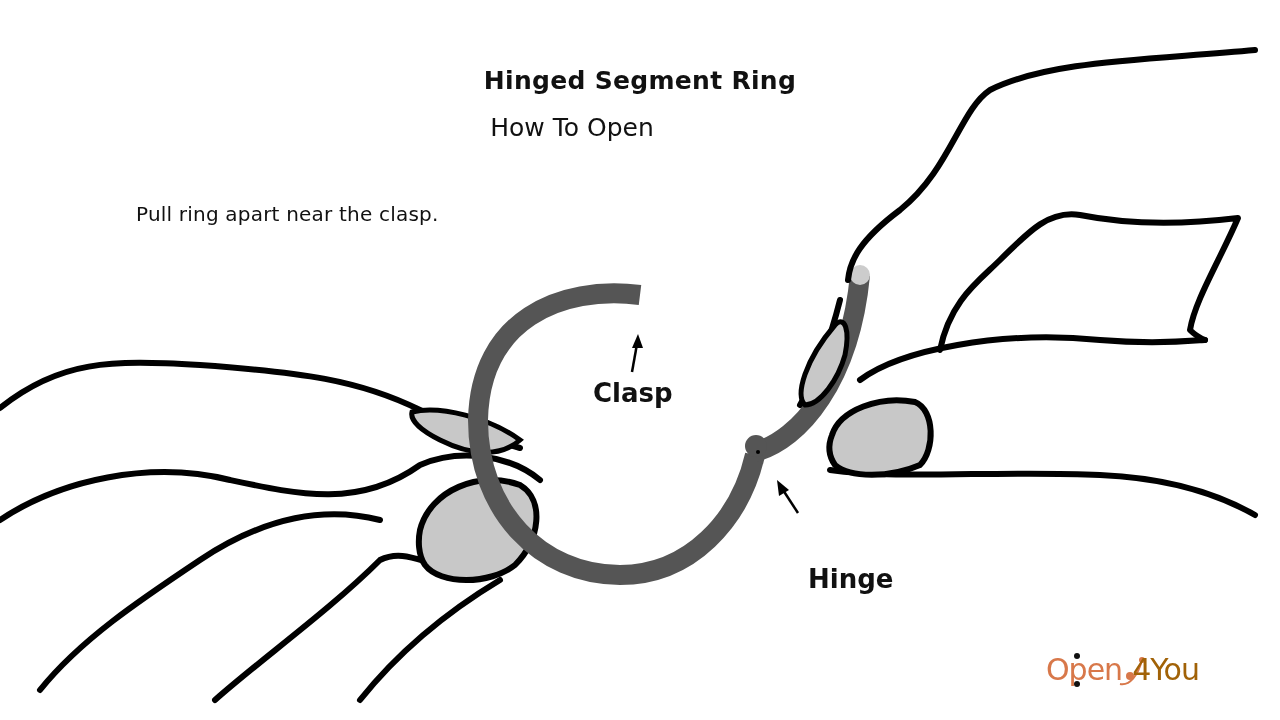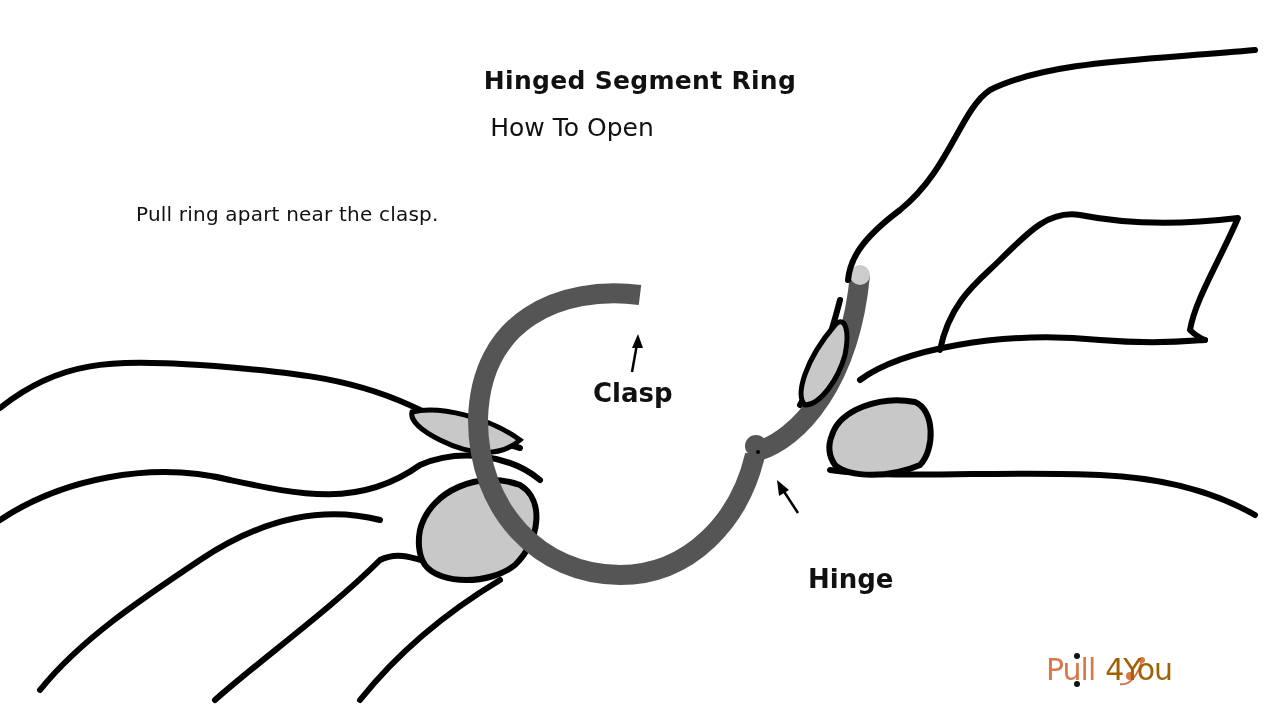--- a/index.html
+++ b/index.html
@@ -67,13 +67,13 @@
     <path d="M1120,684 C1130,686 1138,675 1142,660" fill="none" stroke="#d8784a" stroke-width="2"></path>
   </g>
 </svg>
 </div>
 
 <div class="title">Hinged Segment Ring</div>
 <div class="subtitle">How To Open</div>
 <div class="instruction">Pull ring apart near the clasp.</div>
 <div class="label clasp-label">Clasp</div>
 <div class="label hinge-label">Hinge</div>
-<div class="logo"><span class="b">Pull</span><span style="display:inline-block;width:10px"></span><span class="y">4You</span></div>
+<div class="logo"><span class="b">Open</span><span style="display:inline-block;width:10px"></span><span class="y">4You</span></div>
 
 </body></html>

